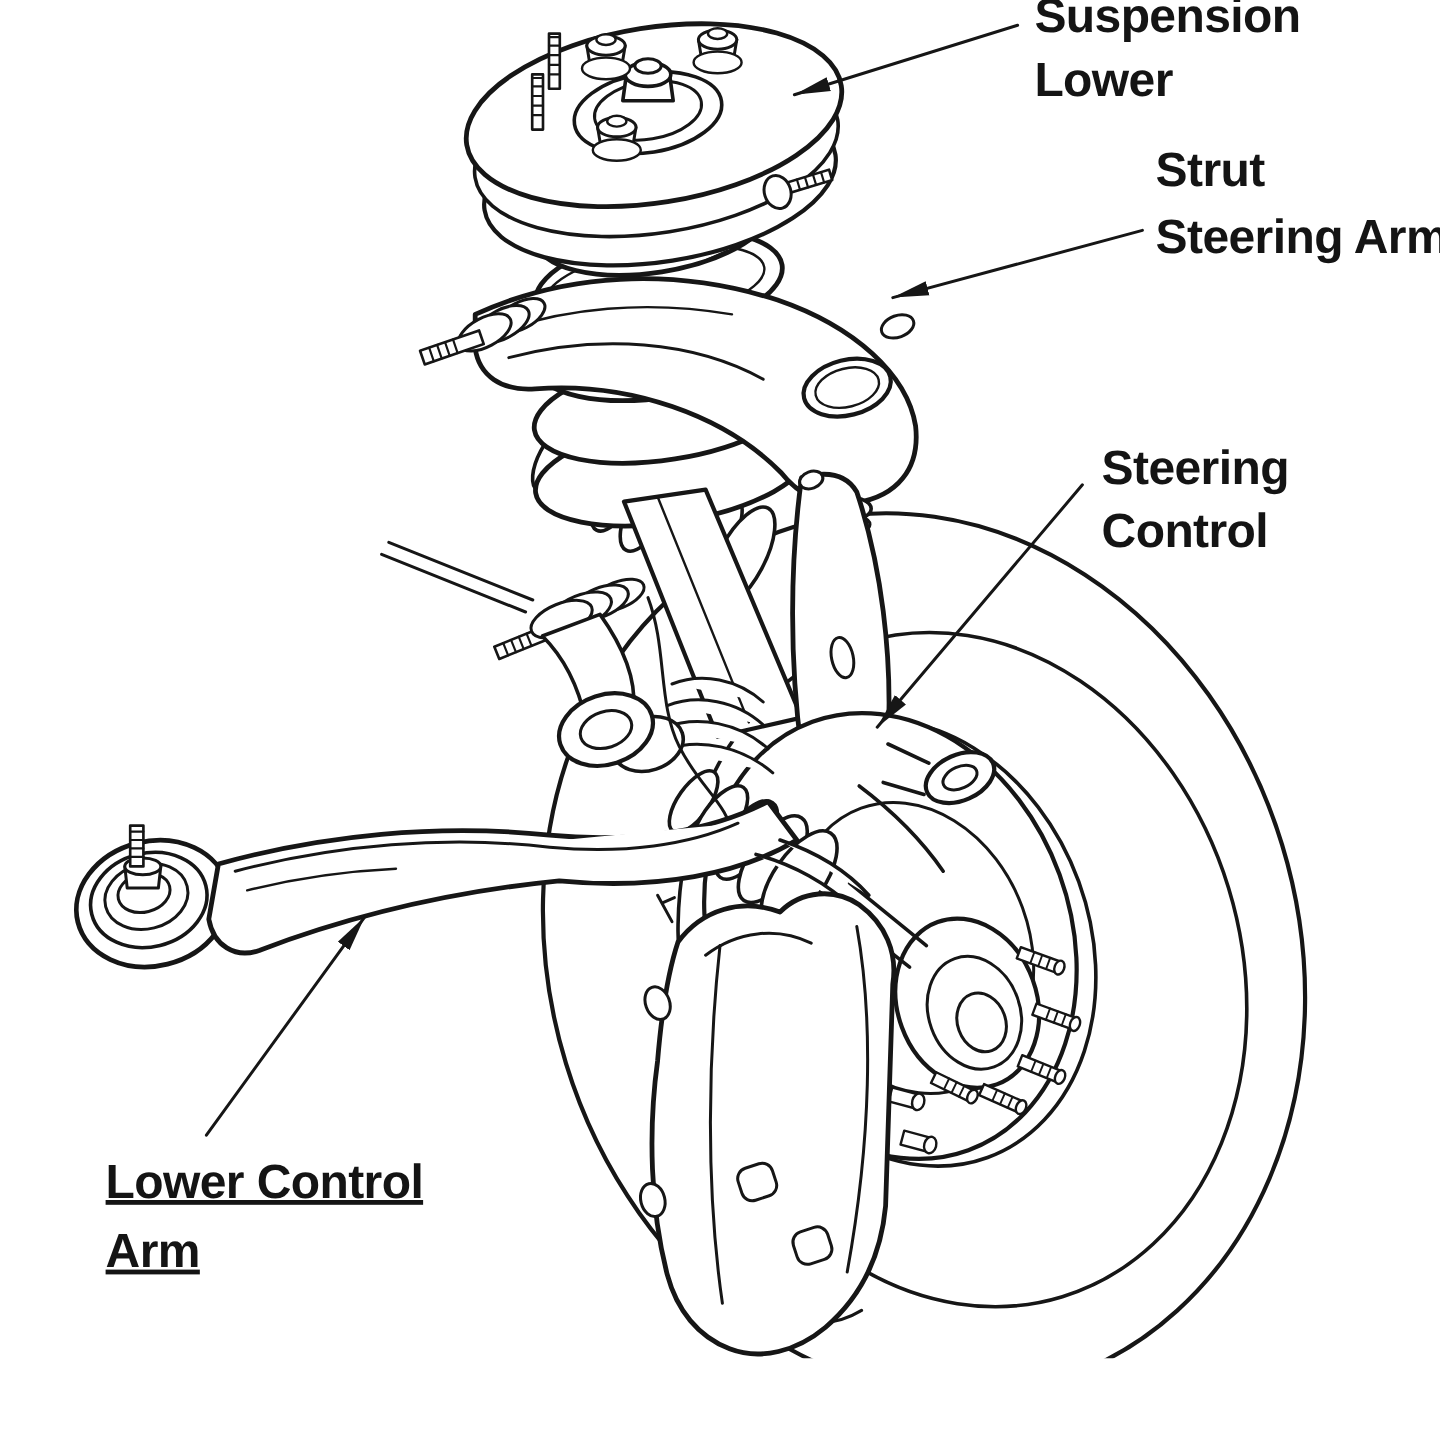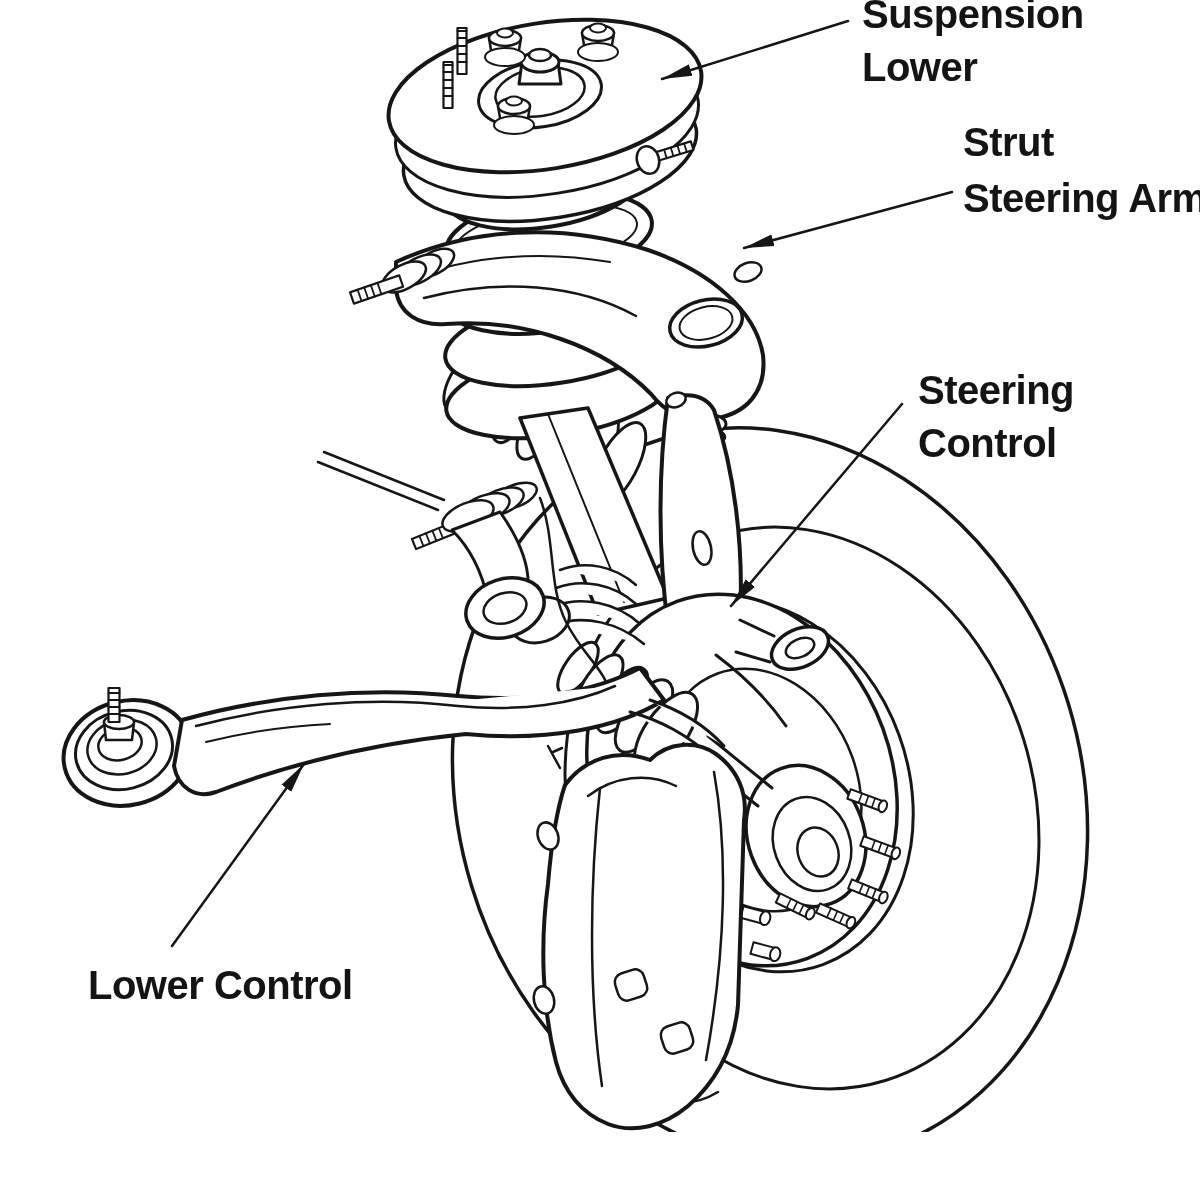--- a/index.html
+++ b/index.html
@@ -275,17 +275,18 @@
 <div class="callout-label" style="left:963px;top:114px;line-height:56px;">
   <div>Strut</div>
   <div>Steering Arm</div>
 </div>
 
 <div class="callout-label" style="left:885px;top:364px;line-height:53px;margin-left:33px;">
   <div>Steering</div>
   <div>Control</div>
 </div>
 
-<div class="callout-label" style="left:88px;top:956px;line-height:58px;">
+<div class="callout-label" style="left:88px;top:956px;line-height:58px;text-decoration:underline;">
   <div>Lower Control</div>
+  <div>Arm</div>
 </div>
 
 </div>
 
 </body></html>

